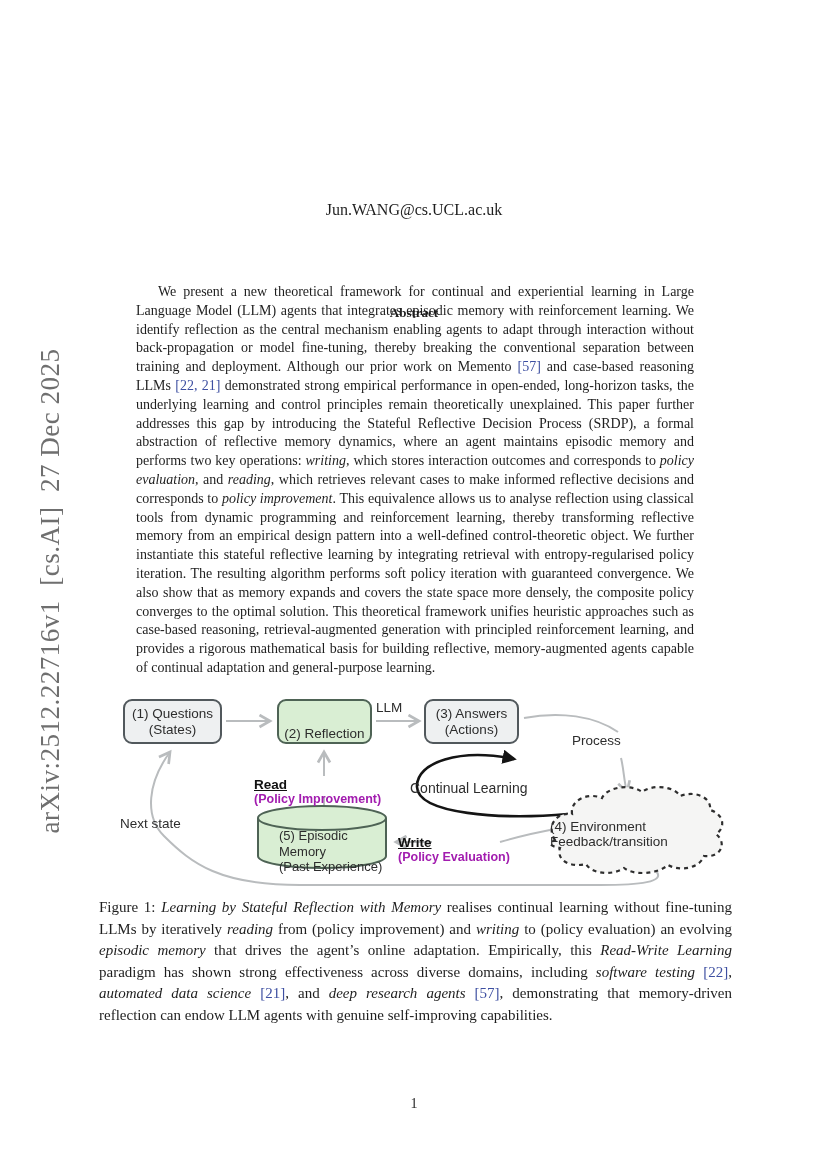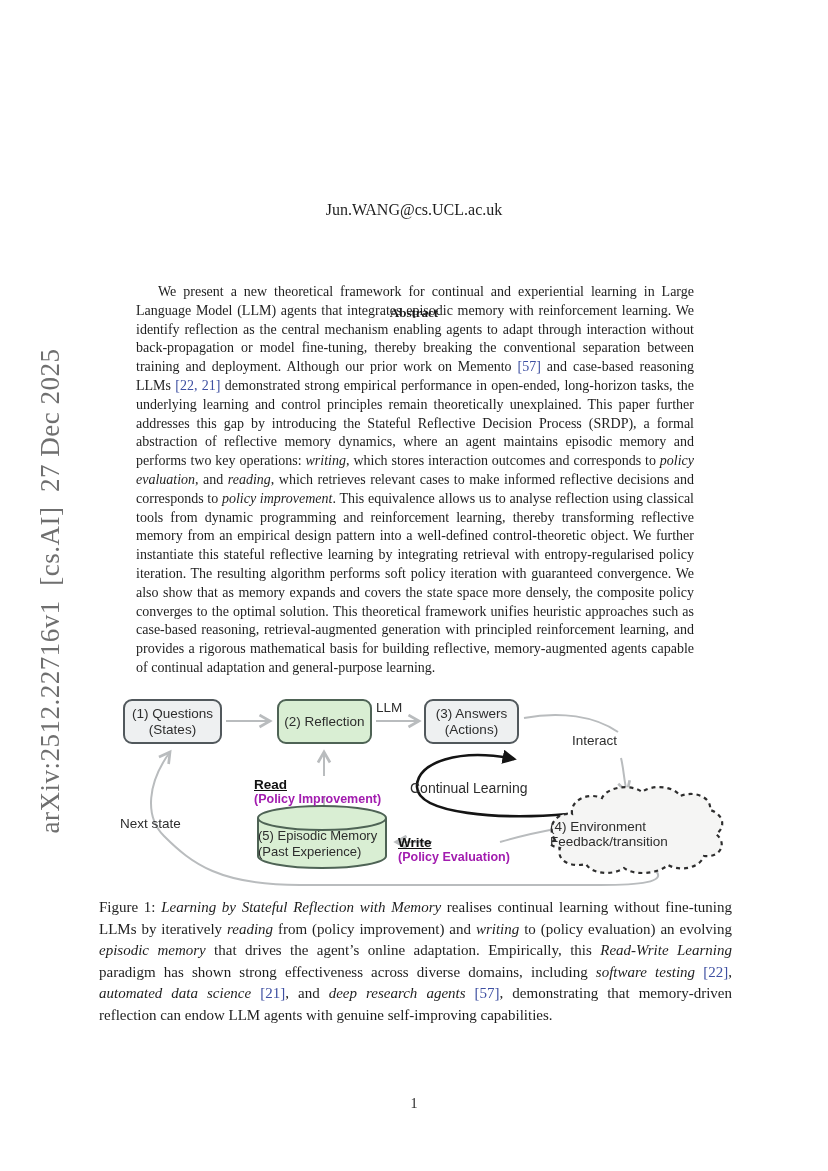--- a/index.html
+++ b/index.html
@@ -26,21 +26,21 @@
   .ref{color:var(--c-link);}
 
   
   .figure{position:absolute;left:100px;top:688px;width:640px;height:205px;
         font-family:"Liberation Sans","DejaVu Sans",sans-serif;color:#2d2d2d;}
   .figure svg{position:absolute;inset:0;}
   .fx{position:absolute;box-sizing:border-box;}
   .box{border:2px solid var(--c-node-border);border-radius:9px;background:var(--c-node-fill);
         display:flex;flex-direction:column;align-items:center;justify-content:center;
         font-size:13.5px;line-height:16px;text-align:center;}
-  .box.green{background:var(--c-green-fill);border-color:var(--c-green-border);}
+  .box.green{background:var(--c-green-fill);border-color:var(--c-green-border);justify-content:flex-end;}
   .lab{font-size:13.5px;line-height:15px;}
   .lab .b{font-weight:bold;color:#111;}
   .lab .u{text-decoration:underline;}
   .lab .sub{font-size:12.5px;font-weight:bold;color:#a21caf;}
   .arrow-line{stroke:var(--c-arrow);stroke-width:2;fill:none;}
   .black-line{stroke:#141414;stroke-width:2.6;fill:none;}
   .cyl{fill:var(--c-green-fill);stroke:var(--c-green-border);stroke-width:2;}
   .cloud{fill:var(--c-cloud-fill);stroke:#2e2e2e;stroke-width:2.2;stroke-dasharray:4 4;}
   .mk-gray{stroke:var(--c-arrow);fill:none;stroke-width:1.8;}
   .mk-black{fill:#141414;}
@@ -97,35 +97,35 @@
     </div>
     <div class="fx box green" style="left:177px;top:11px;width:95px;height:45px;">
       <span>(2) Reflection</span>
     </div>
     <div class="fx box" style="left:324px;top:11px;width:95px;height:45px;">
       <span>(3) Answers</span>
       <span>(Actions)</span>
     </div>
 
     <div class="fx lab" style="left:276px;top:12px;width:44px;">LLM</div>
-    <div class="fx lab" style="left:472px;top:45px;width:60px;">Interact</div>
+    <div class="fx lab" style="left:472px;top:45px;width:60px;">Process</div>
 
     <div class="fx lab" style="left:154px;top:89px;width:140px;">
       <div class="b u">Read</div>
       <div class="sub">(Policy Improvement)</div>
     </div>
 
     <div class="fx lab b u" style="left:310px;top:93px;width:160px;font-size:14px;">Continual Learning</div>
 
     <div class="fx lab" style="left:298px;top:147px;width:140px;">
       <div class="b u">Write</div>
       <div class="sub">(Policy Evaluation)</div>
     </div>
 
-    <div class="fx lab" style="left:158px;top:140px;width:128px;font-size:13px;line-height:15.5px;">
+    <div class="fx lab" style="left:158px;top:140px;width:128px;font-size:13px;line-height:15.5px;padding-left:21px;">
       <div>(5) Episodic Memory</div>
       <div>(Past Experience)</div>
     </div>
 
     <div class="fx lab" style="left:450px;top:131px;width:166px;">
       <div>(4) Environment</div>
       <div>Feedback/transition</div>
     </div>
 
     <div class="fx lab" style="left:20px;top:128px;width:78px;">Next state</div>

